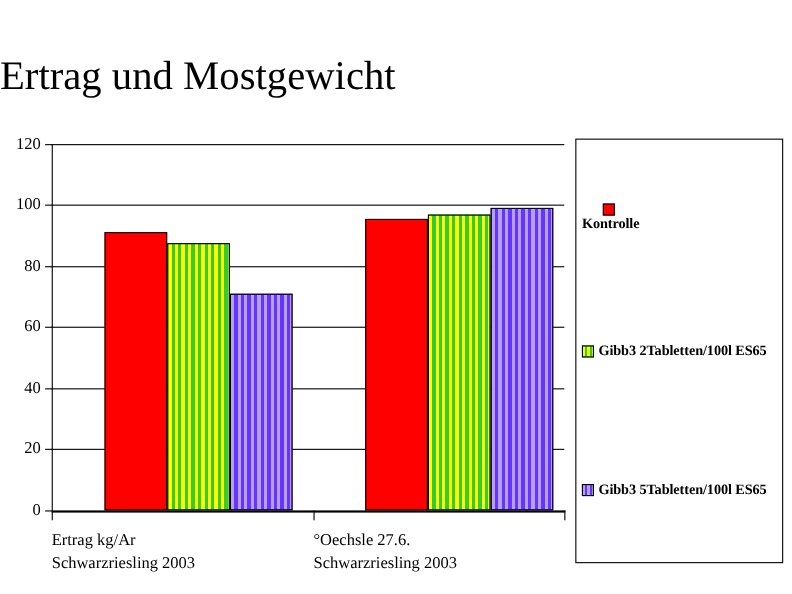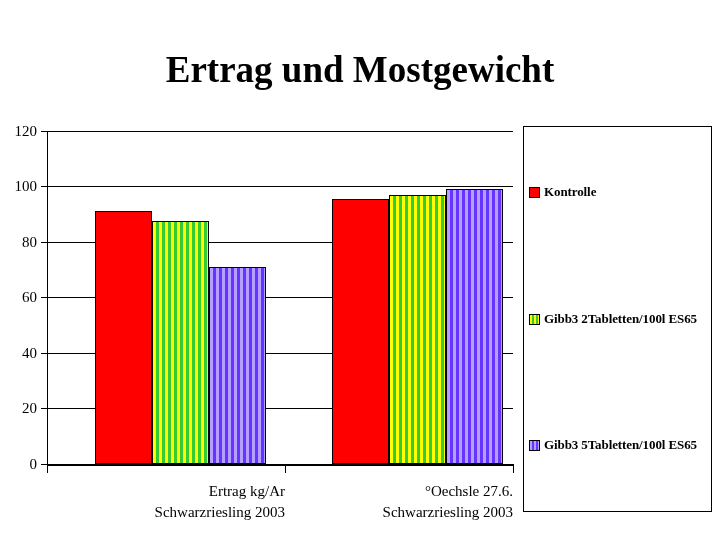--- a/index.html
+++ b/index.html
@@ -17,23 +17,22 @@
     font-family: "Liberation Serif", "DejaVu Serif", serif;
     color: #000000;
   }
 
   
   #chart-title {
     position: absolute;
     left: 0;
     top: 48px;
     width: 720px;
-    text-align: center;
     font-size: 37px;
-    font-weight: bold;
+    font-weight: normal;
     line-height: 44px;
     letter-spacing: 0px;
     white-space: nowrap;
   }
 
   
   #plot-area {
     position: absolute;
     left: 47px;
     top: 131px;
@@ -107,21 +106,21 @@
     background-image: repeating-linear-gradient(
       to right,
       #b3a0ff 0px, #b3a0ff 3px,
       #6633ff 3px, #6633ff 6px
     );
   }
 
   
   .x-cat-label {
     position: absolute;
-    text-align: right;
+    text-align: left;
     font-size: 15px;
     line-height: 21px;
     white-space: nowrap;
   }
   .x-cat-label .line1,
   .x-cat-label .line2 { display: block; }
 
   
   #legend-box {
     position: absolute;
@@ -223,21 +222,21 @@
   <div class="x-cat-label" style="left:47px; top:481px; width:238px;">
     <span class="line1">Ertrag kg/Ar</span>
     <span class="line2">Schwarzriesling 2003</span>
   </div>
   <div class="x-cat-label" style="left:285px; top:481px; width:228px;">
     <span class="line1">°Oechsle 27.6.</span>
     <span class="line2">Schwarzriesling 2003</span>
   </div>
 
   <div id="legend-box">
-    <div class="legend-entry" style="top:58px;">
+    <div class="legend-entry" style="top:58px;flex-direction:column;">
       <span class="legend-swatch sw-red"></span>
       <span class="legend-label">Kontrolle</span>
     </div>
 
     <div class="legend-entry" style="top:185px;justify-content:center;">
       <span class="legend-swatch sw-green"></span>
       <span class="legend-label">Gibb3 2Tabletten/100l ES65</span>
     </div>
 
     <div class="legend-entry" style="top:311px;align-items:center;">

